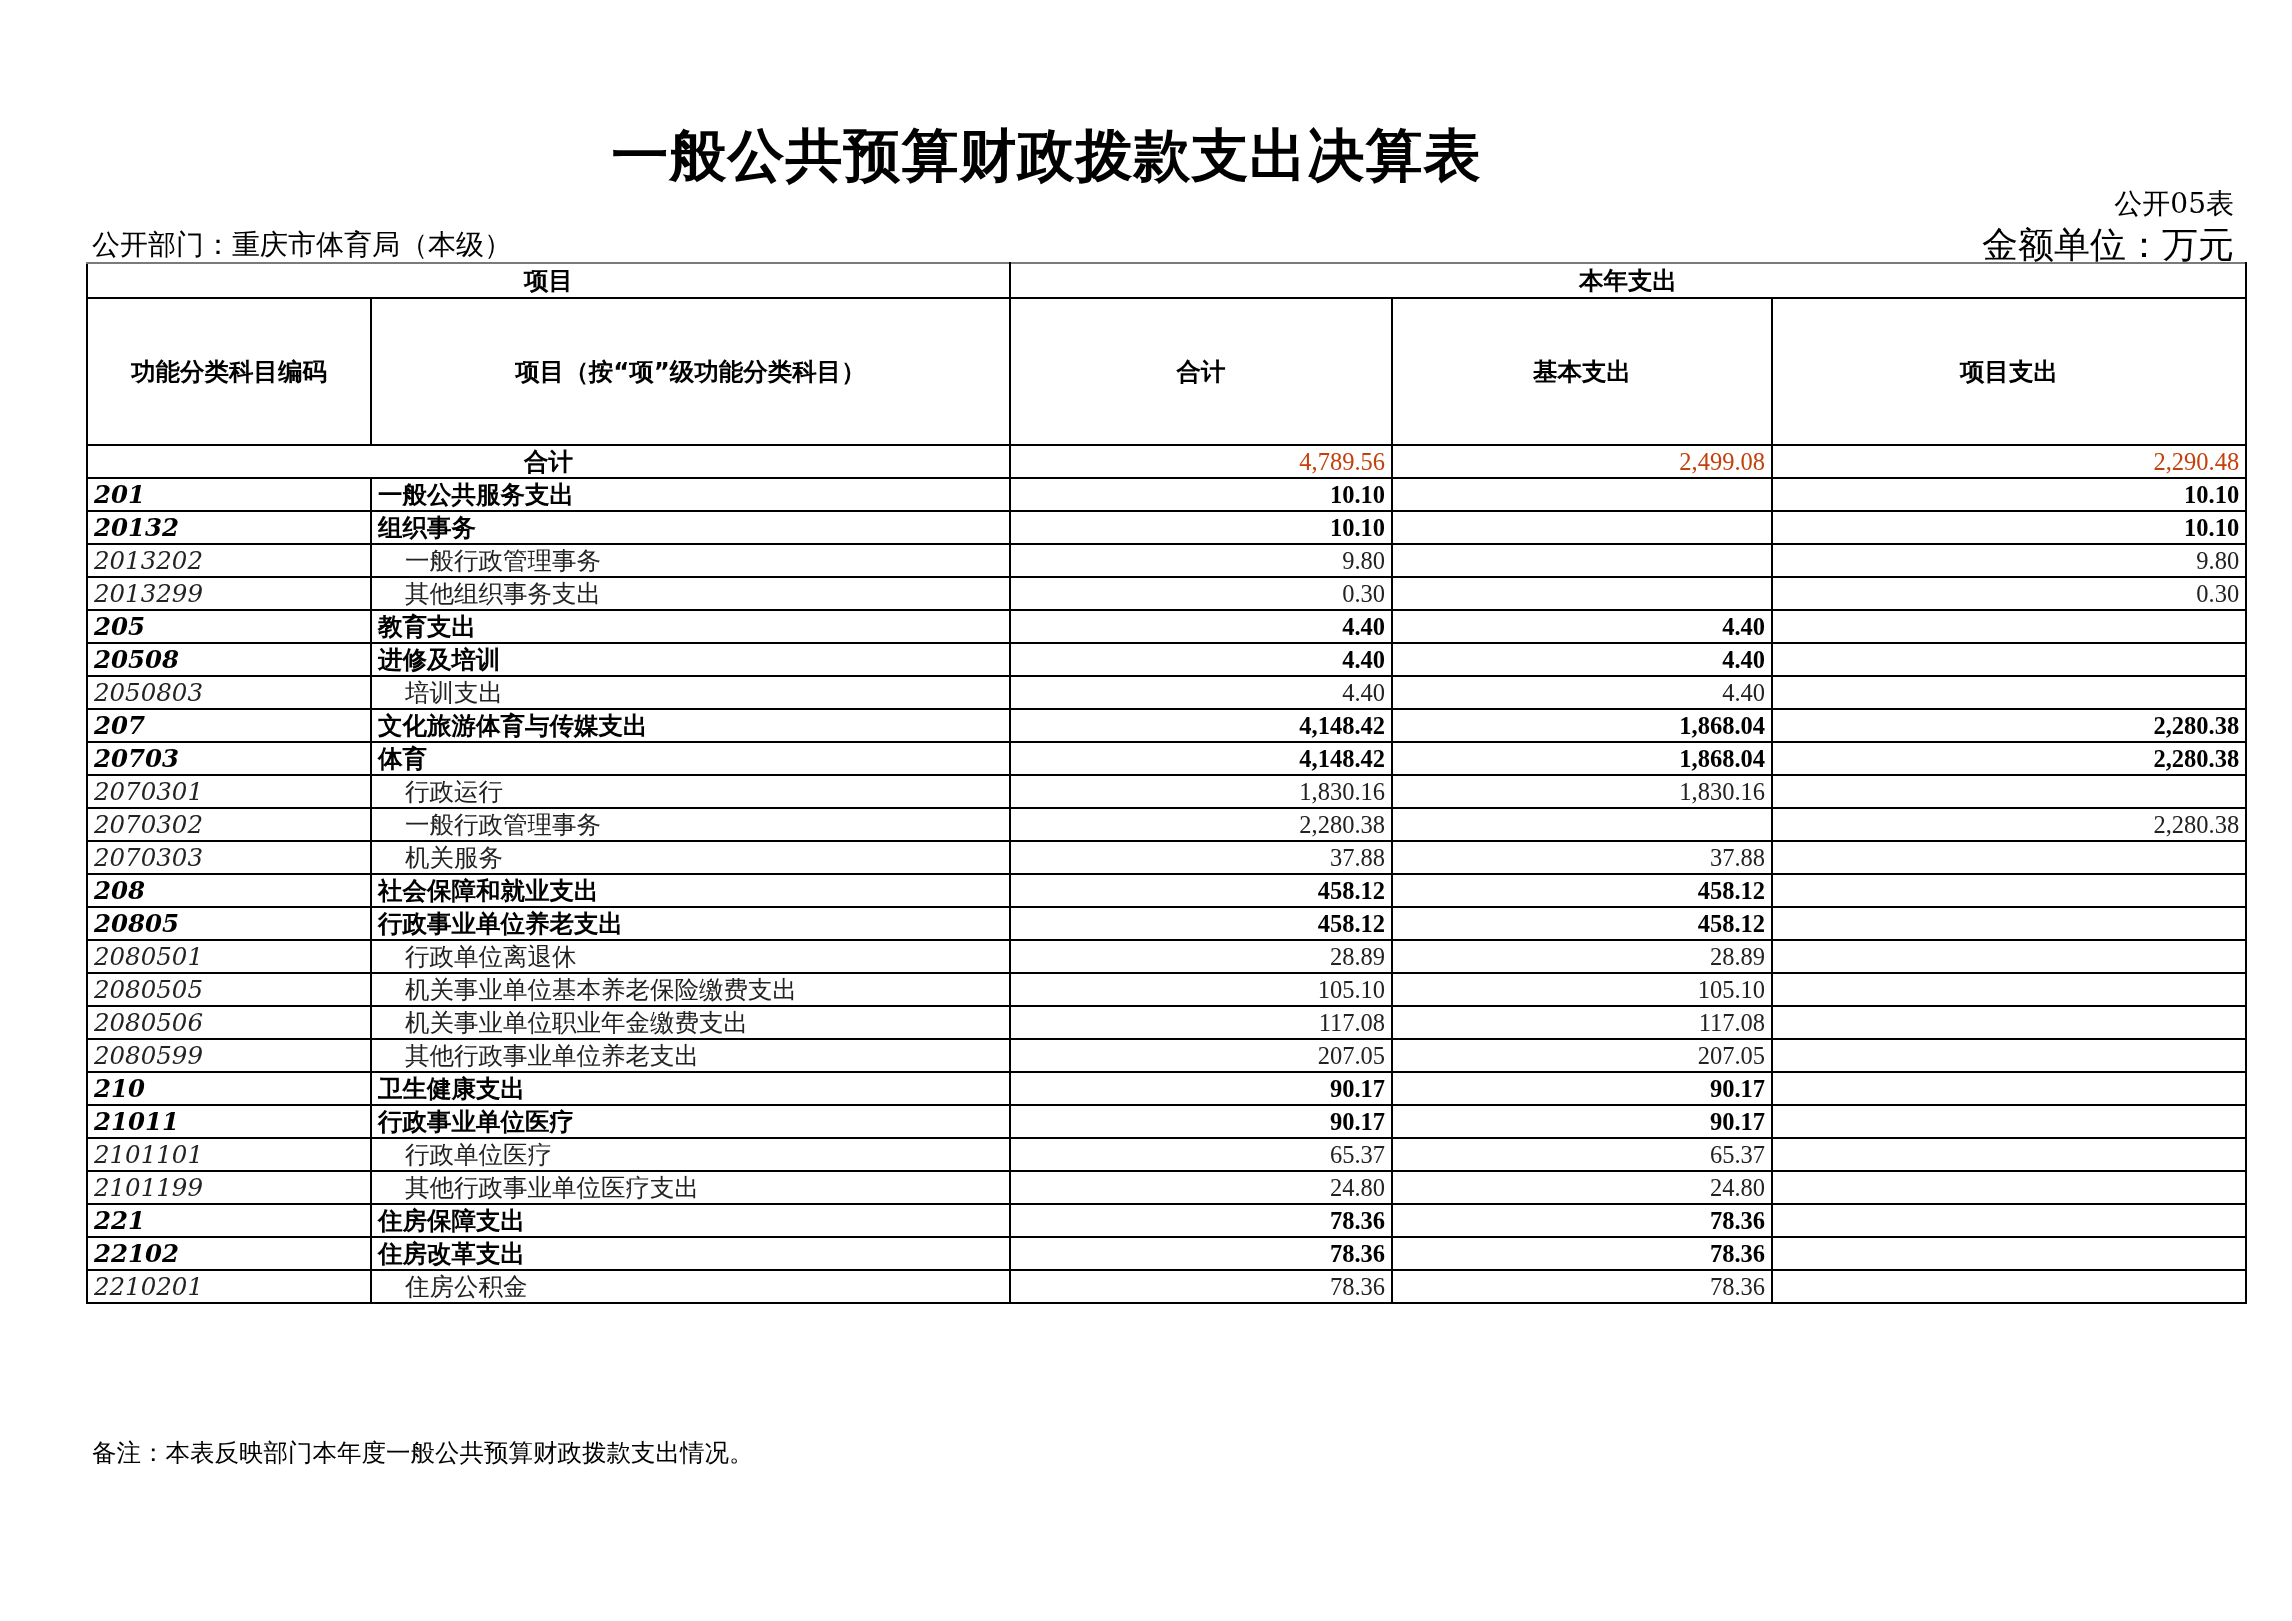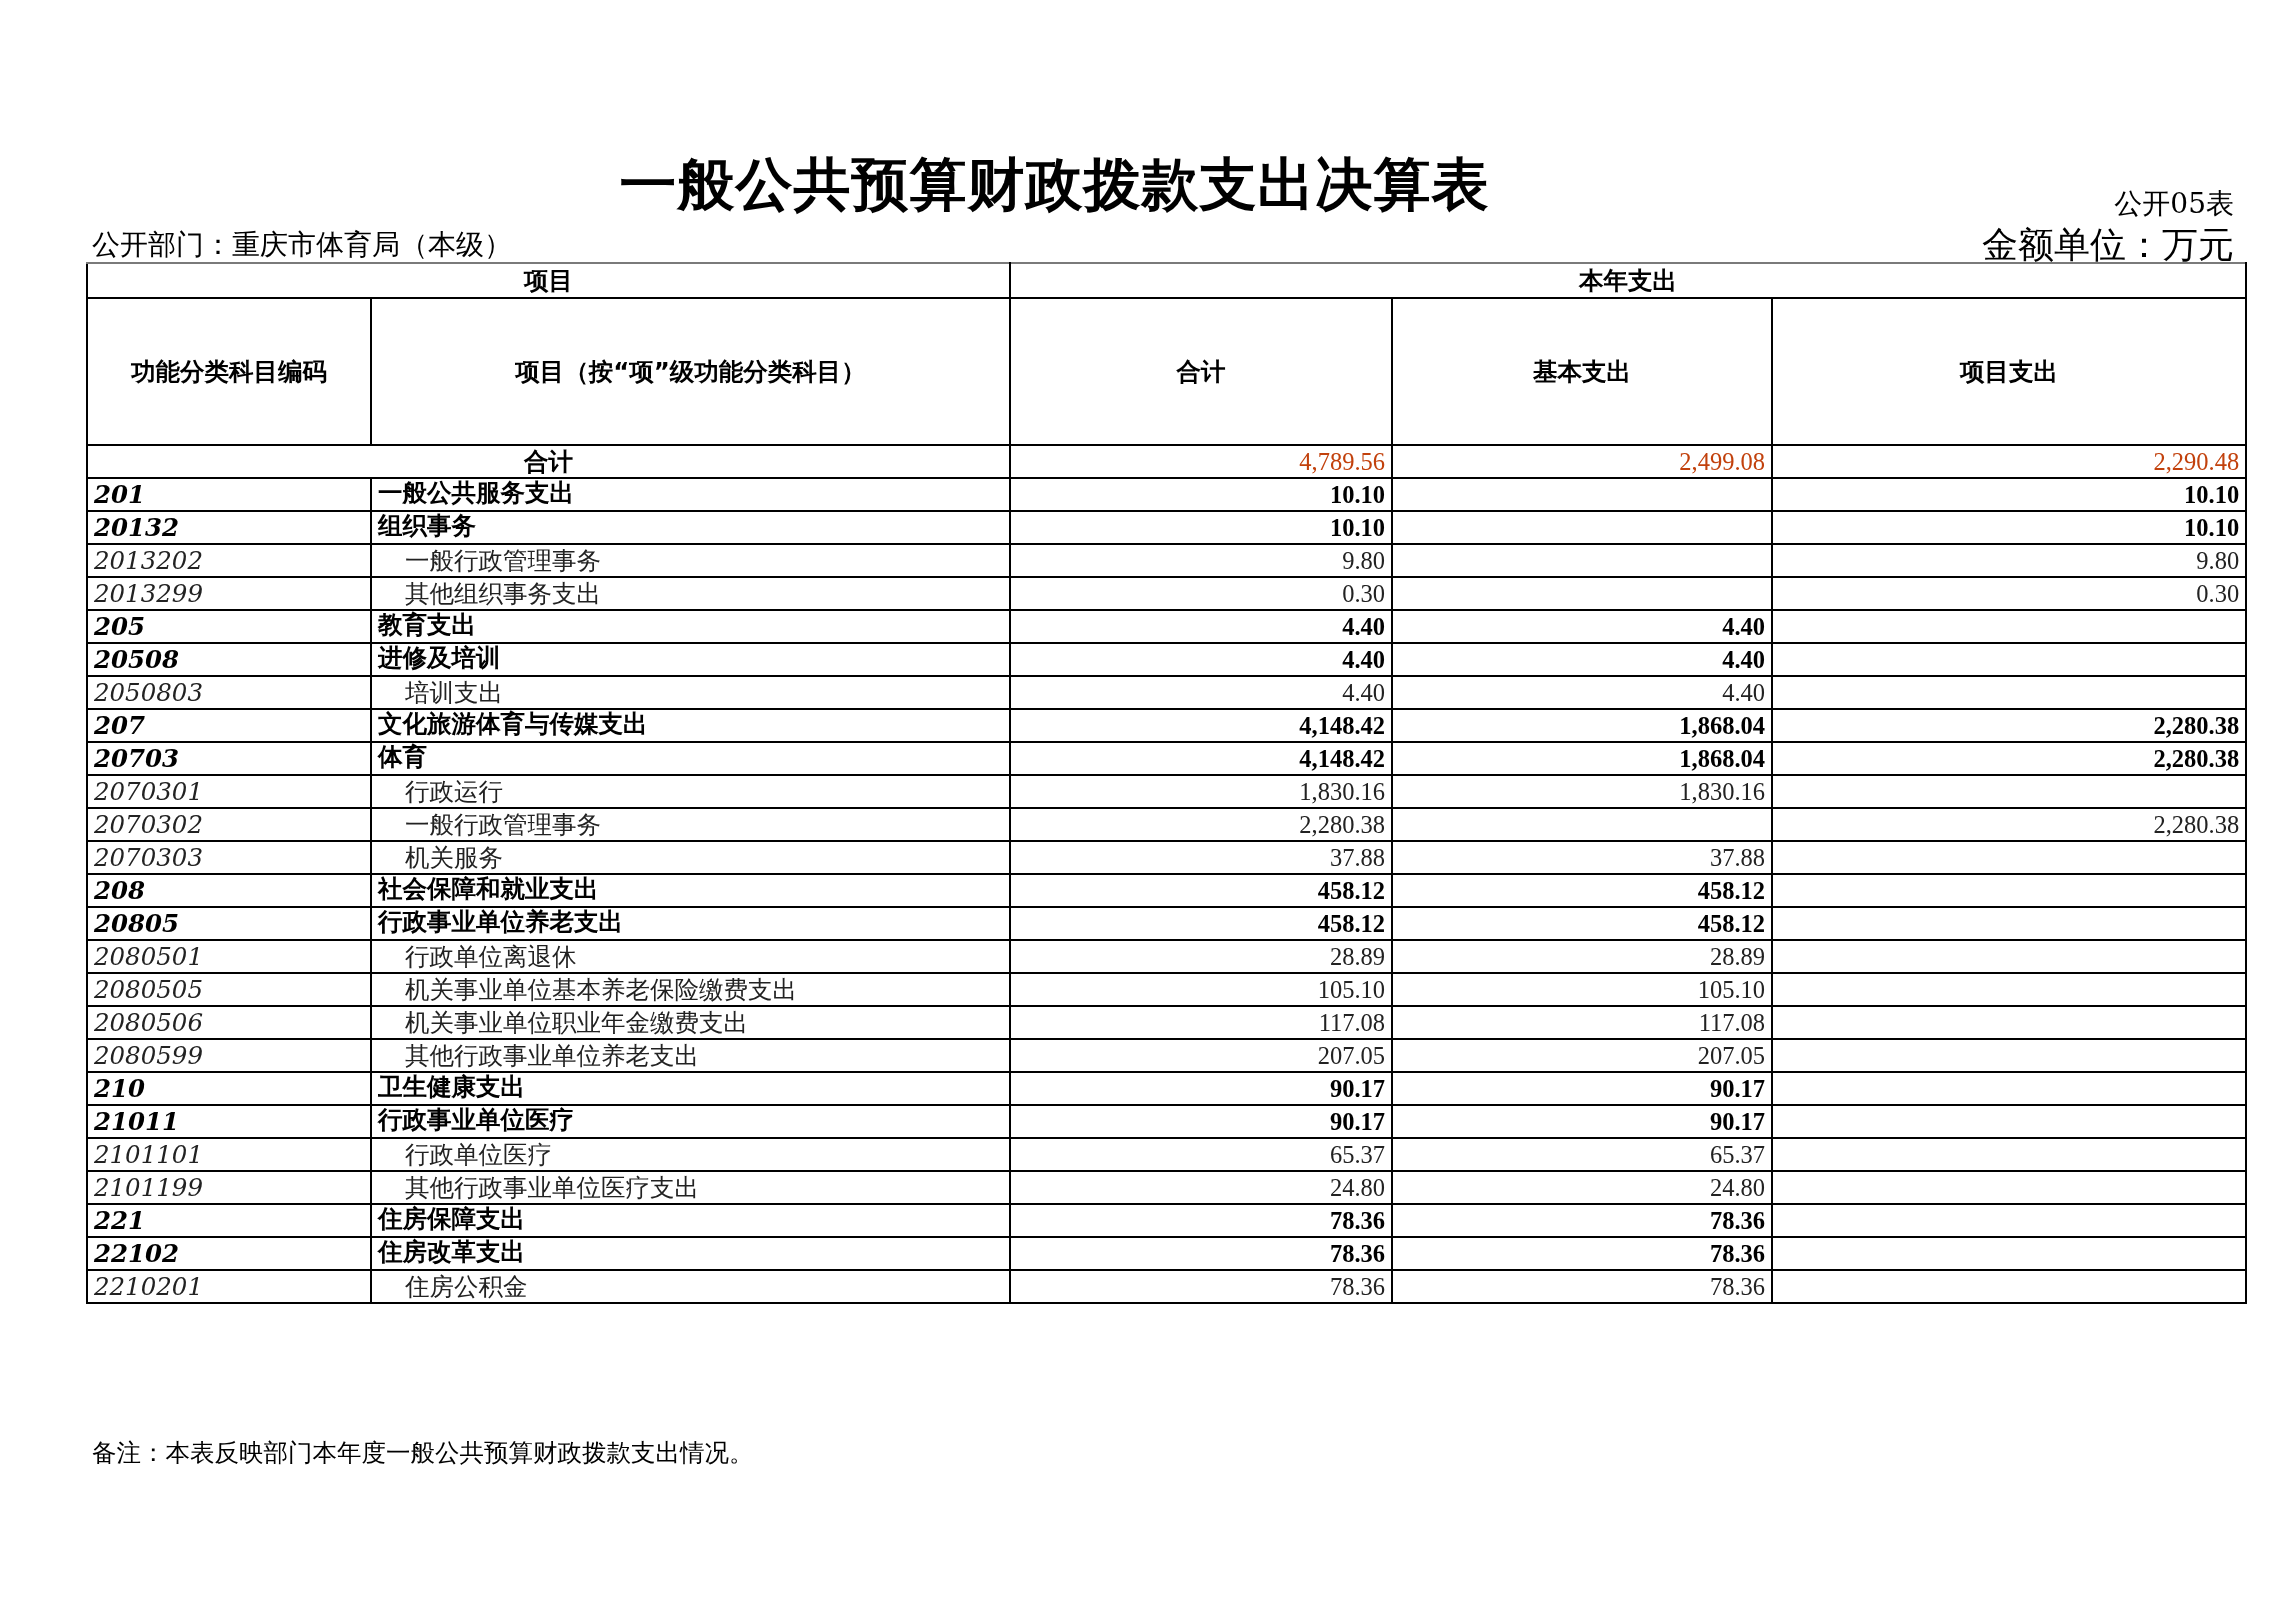--- a/index.html
+++ b/index.html
@@ -1,38 +1,38 @@
 <!DOCTYPE html>
 <html><head>
 <meta charset="utf-8">
 <style>
   html, body { margin: 0; padding: 0; background: #ffffff; }
   body { width: 2293px; height: 1621px; position: relative; overflow: hidden;
          font-family: "DejaVu Serif", "Liberation Serif", serif; color: #000; }
-  .title { position: absolute; left: 16px; width: 2077px; top: 116px; text-align: center;
+  .title { position: absolute; left: 8px; width: 2077px; top: 116px; text-align: center;
            font-family: "DejaVu Sans", "Liberation Sans", sans-serif; font-weight: bold;
-           font-size: 57px; letter-spacing: 1px; line-height: 78px; margin-top: 29px; }
+           font-size: 57px; letter-spacing: 1px; line-height: 78px; }
   .form-no { position: absolute; right: 59px; top: 186px; font-size: 28px; line-height: 35px; }
   .dept { position: absolute; left: 92px; top: 227px; font-size: 28px; line-height: 35px; text-align: right; }
   .unit { position: absolute; right: 59px; top: 227px; font-size: 36px; line-height: 35px; }
   table.budget { position: absolute; left: 86px; top: 262px; border-collapse: collapse;
                  table-layout: fixed; width: 2160px; }
   table.budget td, table.budget th { border: 2.9px solid #000; padding: 0 5.9px; overflow: hidden;
                  white-space: nowrap; }
   table.budget tr.head-top th { border-top: 2.9px solid #7a7a7a; height: 33px; }
   th { font-family: "DejaVu Sans", "Liberation Sans", sans-serif; font-weight: bold; font-size: 24.5px; }
   tr.head-sub th { height: 145px; }
   td { height: 31px; font-size: 24.5px; line-height: 31px; }
   td.code { text-align: left; padding-left: 3.9px; font-style: italic; }
   td.name { text-align: left; padding-left: 3.9px; }
   td.num { text-align: right; padding-right: 3.9px; font-family: "Liberation Serif", "DejaVu Serif", serif; }
   tr.total td.label { text-align: center; font-family: "DejaVu Sans", "Liberation Sans", sans-serif; font-weight: bold; }
   tr.total td.num { color: #c2410c; }
   tr.lvl1 td, tr.lvl2 td { font-weight: bold; }
-  tr.lvl1 td.name, tr.lvl2 td.name { font-family: Liberation Mono, monospace; }
+  tr.lvl1 td.name, tr.lvl2 td.name { font-family: Liberation Serif, serif; }
   tr.lvl3 td { color: #222; font-weight: normal; }
   tr.lvl3 td.name { padding-left: 33px; margin-left: 42px; }
   .note { position: absolute; left: 92px; top: 1437px; font-size: 24.5px; line-height: 31px; }
 </style>
 </head>
 <body>
 
 <div class="title">一般公共预算财政拨款支出决算表</div>
 <div class="form-no">公开05表</div>
 <div class="dept">公开部门：重庆市体育局（本级）</div>

